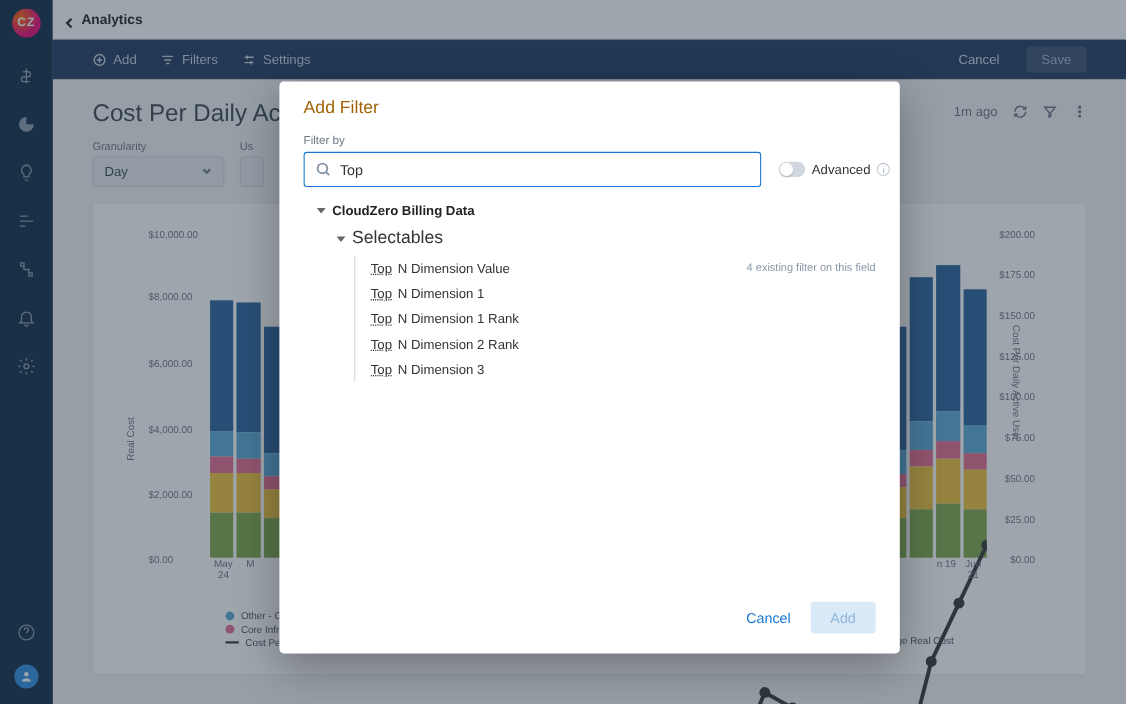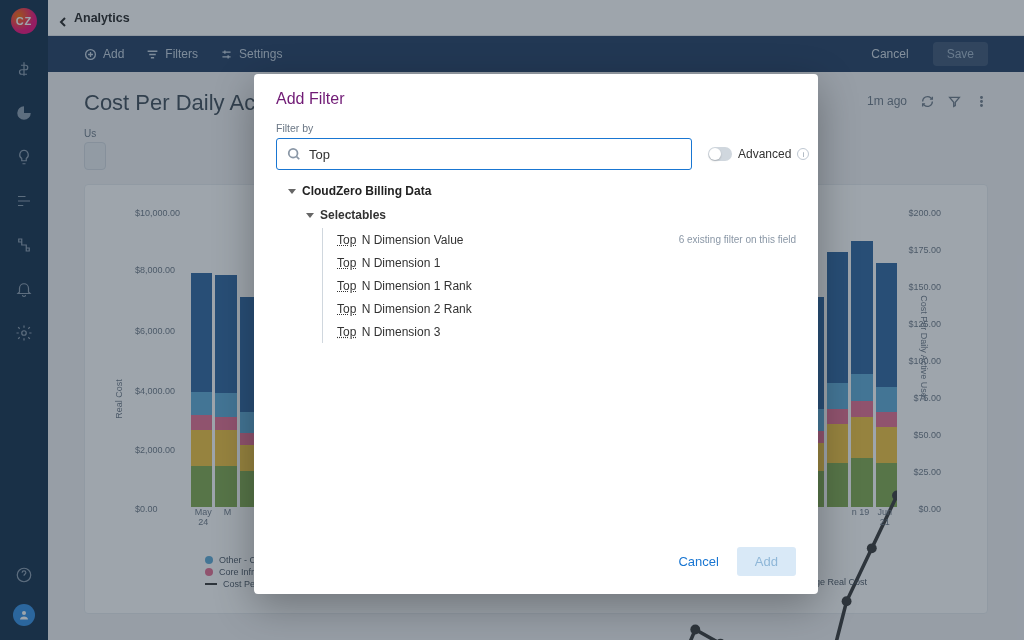--- a/index.html
+++ b/index.html
@@ -62,38 +62,38 @@
   .dot { width: 8px; height: 8px; border-radius: 50%; }
   .line-swatch { width: 12px; height: 2px; background: #333; }
   .legend2 { position: absolute; right: 120px; bottom: 26px; font-size: 9px; color: #4a5663; display: flex; align-items: center; gap: 6px; }
 
   
   .scrim { position: absolute; inset: 0; background: rgba(40,55,71,0.45); }
 
   
   .modal { position: absolute; left: 254px; top: 74px; width: 564px; height: 520px; background: #fff; border-radius: 4px; box-shadow: 0 12px 40px rgba(0,0,0,0.3); display: flex; flex-direction: column; }
   .modal-head { padding: 16px 22px 4px 22px; }
-  .modal-title { font-size: 16px; color: #701a75; }
+  .modal-title { font-size: 16px; color: #a16207; }
   .modal-body { padding: 10px 22px; flex: 1; overflow: hidden; }
   .field-label { font-size: 10.5px; color: #6b7785; margin-bottom: 4px; }
   .filter-input-row { display: flex; align-items: center; gap: 12px; }
   .filter-input { flex: 0 0 416px; height: 32px; border: 1.5px solid #1976d2; border-radius: 3px; display: flex; align-items: center; padding: 0 10px; gap: 8px; }
   .filter-input svg { width: 14px; height: 14px; stroke: #8a97a6; fill: none; stroke-width: 2; }
   .filter-input input { border: none; outline: none; flex: 1; font-size: 13px; color: #333; background: transparent; }
   .adv-toggle { display: flex; align-items: center; gap: 6px; margin-left: 4px; }
   .toggle { width: 24px; height: 14px; border-radius: 7px; background: #d0d7de; position: relative; }
   .toggle:after { content: ''; width: 12px; height: 12px; border-radius: 50%; background: #fff; position: absolute; left: 1px; top: 1px; box-shadow: 0 1px 2px rgba(0,0,0,0.2); }
   .adv-label { font-size: 12px; color: #333; }
   .info-ico { width: 12px; height: 12px; border: 1px solid #bfc8d2; border-radius: 50%; display: inline-flex; align-items: center; justify-content: center; font-size: 8px; color: #97a3b0; }
 
   .tree { margin-top: 14px; margin-left: 12px; font-size: 12.5px; color: #333; }
   .tree-group { margin-bottom: 10px; }
   .tree-header { display: flex; align-items: center; gap: 6px; font-weight: 600; font-size: 12px; color: #222; }
   .tree-header .tri, .tree-sub .tri { width: 0; height: 0; border-left: 4px solid transparent; border-right: 4px solid transparent; border-top: 5px solid #666; }
-  .tree-sub { display: flex; align-items: center; gap: 6px; margin-left: 18px; margin-top: 10px; font-size: 12px; font-weight: bold; }
+  .tree-sub { display: flex; align-items: center; gap: 6px; margin-left: 18px; margin-top: 10px; font-size: 16px; }
   .tree-items { margin-left: 34px; margin-top: 6px; border-left: 1.5px solid #d0d7de; padding-left: 14px; display: flex; flex-direction: column; }
   .ti { height: 23px; display: flex; align-items: center; justify-content: space-between; font-size: 12px; color: #333; }
   .ti .key { text-decoration: underline; text-decoration-style: dotted; margin-right: 2px; }
   .ti .meta { font-size: 10px; color: #8a97a6; }
 
   .modal-foot { padding: 12px 22px 18px; display: flex; justify-content: flex-end; gap: 8px; align-items: center; }
   .btn-cancel { color: #1976d2; font-size: 13px; padding: 6px 10px; background: transparent; border: none; }
   .btn-add { background: #d9e9f7; color: #8fb7d8; font-size: 13px; padding: 7px 18px; border: none; border-radius: 3px; }
 </style>
 </head>
@@ -208,20 +208,29 @@
           <path d="M2 3h12l-5 6v4l-2 1v-5L2 3z"></path>
         </svg>
       <svg class="head-ico" viewBox="0 0 16 16">
           <circle cx="8" cy="3" r="1"></circle>
           <circle cx="8" cy="8" r="1"></circle>
           <circle cx="8" cy="13" r="1"></circle>
         </svg>
     </div>
 
     <div class="controls-row">
+      <div class="control-group">
+        <span class="control-label">Granularity</span>
+        <div class="select-pill">
+          <span>Day</span>
+          <svg viewBox="0 0 10 10">
+              <path d="M2 3l3 3 3-3"></path>
+            </svg>
+        </div>
+      </div>
       <div class="control-group">
         <span class="control-label">Us</span>
         <div class="select-pill" style="min-width:18px">
           <span> </span>
         </div>
       </div>
     </div>
 
     <div class="chart-card">
       <span class="y-label">Real Cost</span>
@@ -564,21 +573,21 @@
           <span class="tri"></span>
           <span>CloudZero Billing Data</span>
         </div>
         <div class="tree-sub">
           <span class="tri"></span>
           <span>Selectables</span>
         </div>
         <div class="tree-items" id="tree-items">
             <div class="ti">
               <span><span class="key">Top</span><span> N Dimension Value</span></span>
-              <span class="meta">6 existing filter on this field</span>
+              <span class="meta">4 existing filter on this field</span>
             </div>
             <div class="ti">
               <span><span class="key">Top</span><span> N Dimension 1</span></span>
             </div>
             <div class="ti">
               <span><span class="key">Top</span><span> N Dimension 1 Rank</span></span>
             </div>
             <div class="ti">
               <span><span class="key">Top</span><span> N Dimension 2 Rank</span></span>
             </div>

